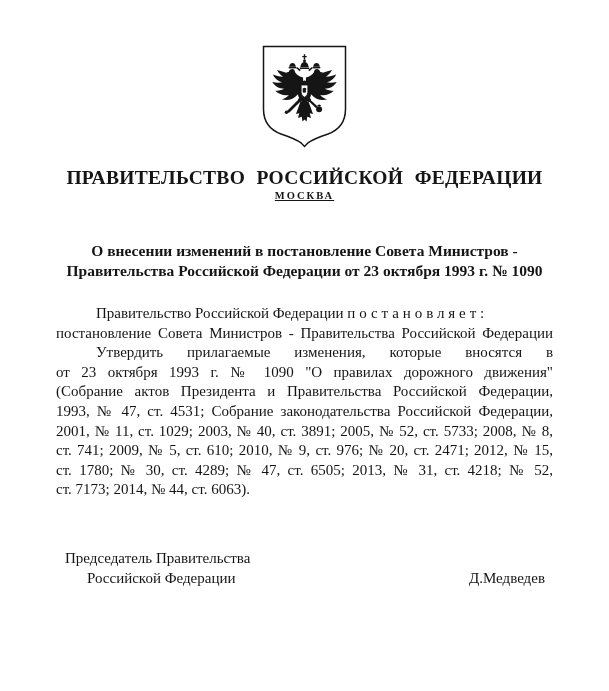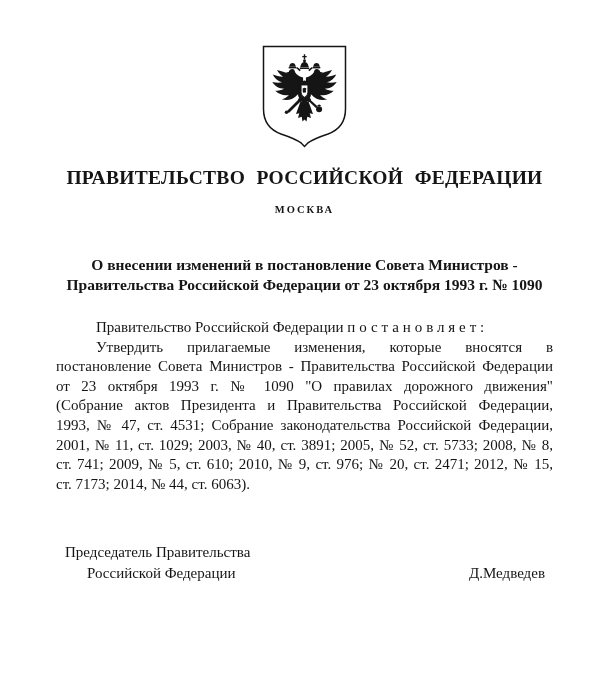--- a/index.html
+++ b/index.html
@@ -34,26 +34,27 @@
     line-height: 17px;
   }
   .date-line {
     margin-top: 24px;
     text-align: center;
     font-size: 16.5px;
     line-height: 20px;
     white-space: pre;
   }
   .city {
-    margin-top: 14px;
+    margin-top: 0;
     text-align: center;
     font-size: 10.5px;
     font-weight: bold;
     letter-spacing: 2px;
     line-height: 13px;
+    text-decoration: underline;
   }
   .doc-title {
     margin-top: 39px;
     text-align: center;
     font-weight: bold;
     font-size: 15.5px;
     line-height: 20px;
   }
   .body-block {
     margin: 23px auto 0;
@@ -125,27 +126,28 @@
 
   <div class="city">МОСКВА</div>
 
   <div class="doc-title">
     <div>О внесении изменений в постановление Совета Министров -</div>
     <div>Правительства Российской Федерации от 23 октября 1993 г. № 1090</div>
   </div>
 
   <div class="body-block">
     <div class="line indent"><span>Правительство Российской Федерации </span><span class="bold-spaced">постановляет:</span></div>
+    <div class="line just">постановление Совета Министров - Правительства Российской Федерации</div>
     <div class="line indent just">Утвердить прилагаемые изменения, которые вносятся в</div>
-    <div class="line just">постановление Совета Министров - Правительства Российской Федерации</div>
     <div class="line just">от 23 октября 1993 г. № 1090 "О правилах дорожного движения"</div>
     <div class="line just">(Собрание актов Президента и Правительства Российской Федерации,</div>
     <div class="line just">1993, № 47, ст. 4531; Собрание законодательства Российской Федерации,</div>
     <div class="line just">2001, № 11, ст. 1029; 2003, № 40, ст. 3891; 2005, № 52, ст. 5733; 2008, № 8,</div>
     <div class="line just">ст. 741; 2009, № 5, ст. 610; 2010, № 9, ст. 976; № 20, ст. 2471; 2012, № 15,</div>
+    <div class="line just">ст. 1780; № 30, ст. 4289; № 47, ст. 6505; 2013, № 31, ст. 4218; № 52,</div>
     <div class="line">ст. 7173; 2014, № 44, ст. 6063).</div>
   </div>
 
   <div class="signature">
     <div class="sig-left">
       <div>Председатель Правительства</div>
       <div class="sig-indent">Российской Федерации</div>
     </div>
     <div class="sig-name">Д.Медведев</div>
   </div>

